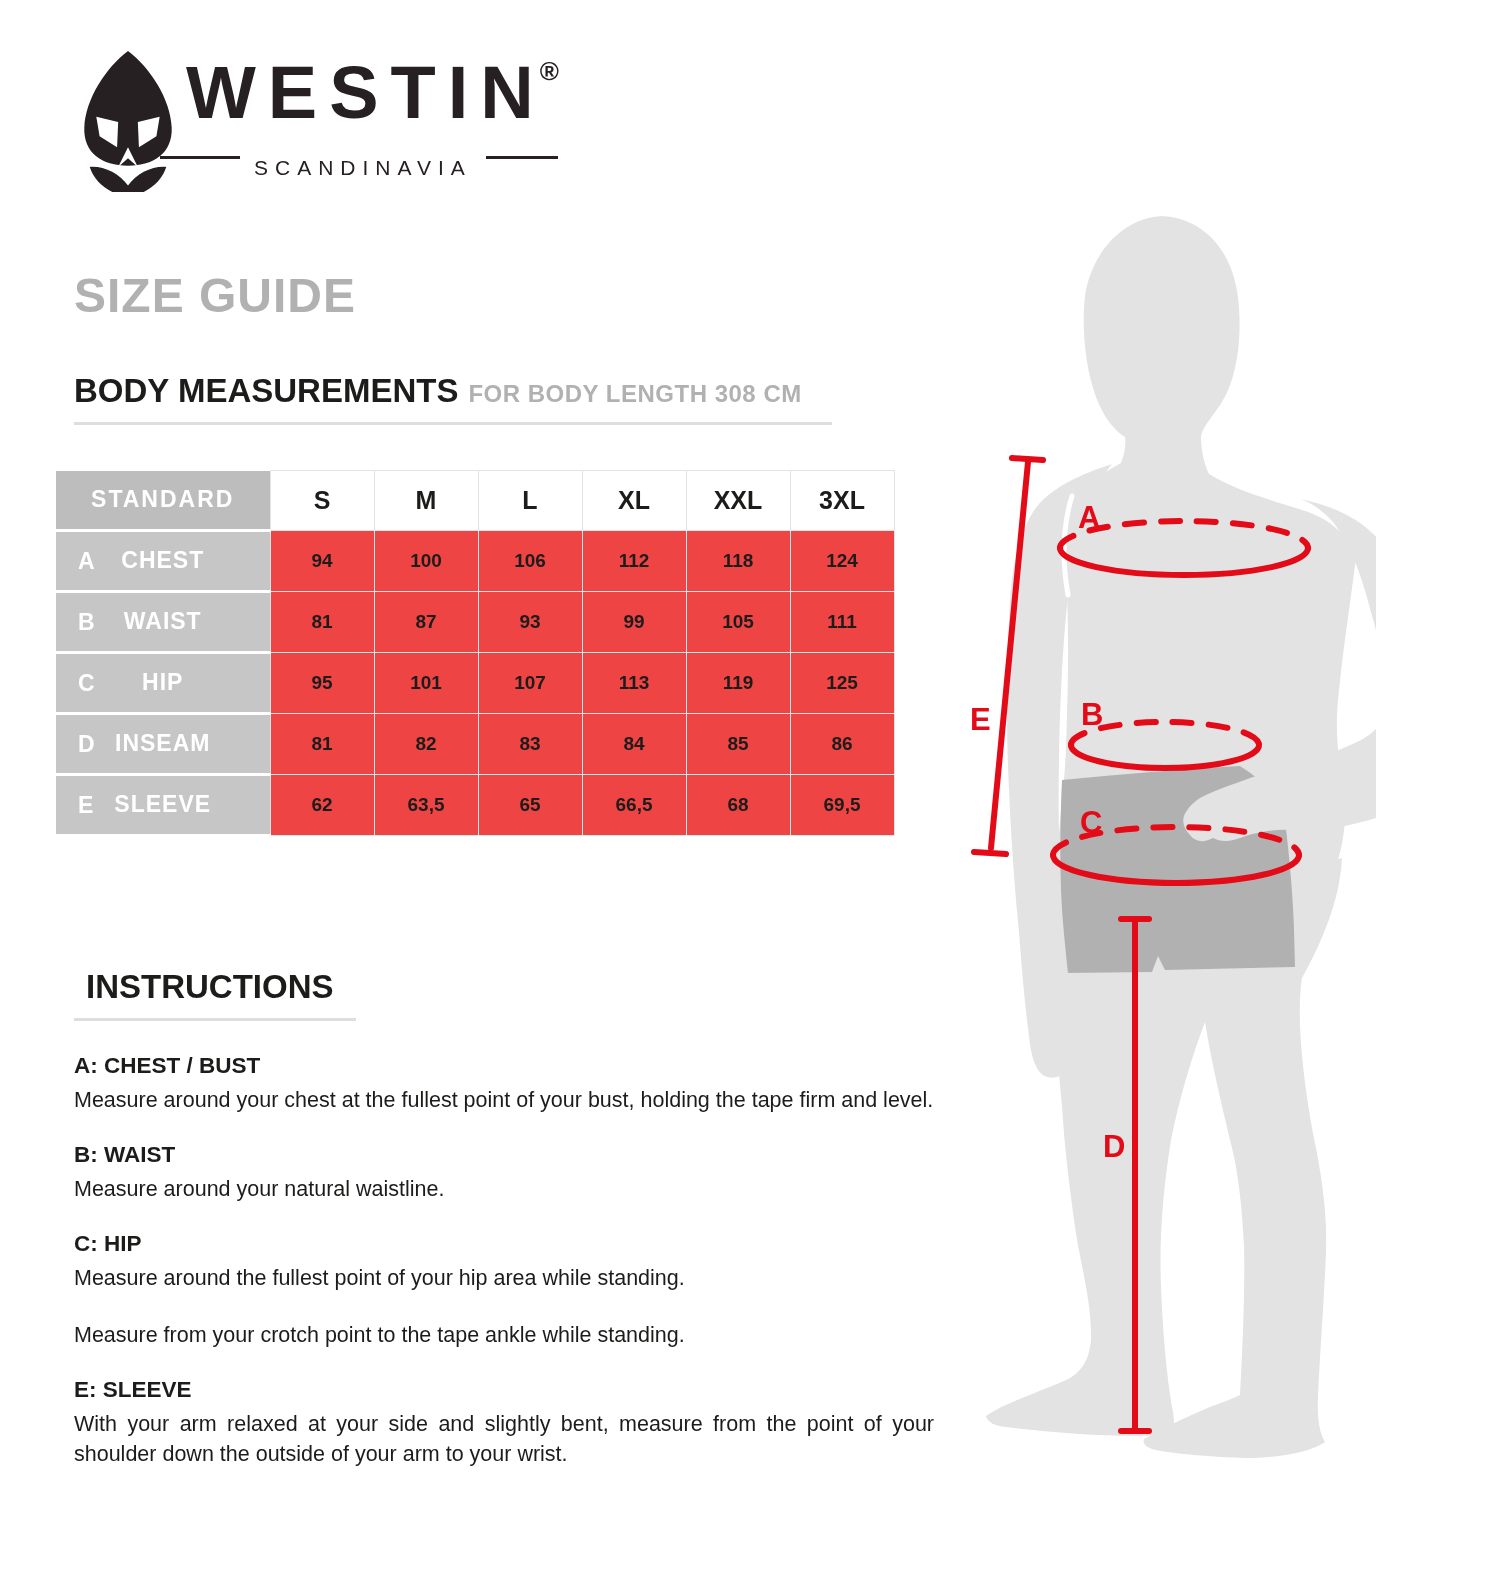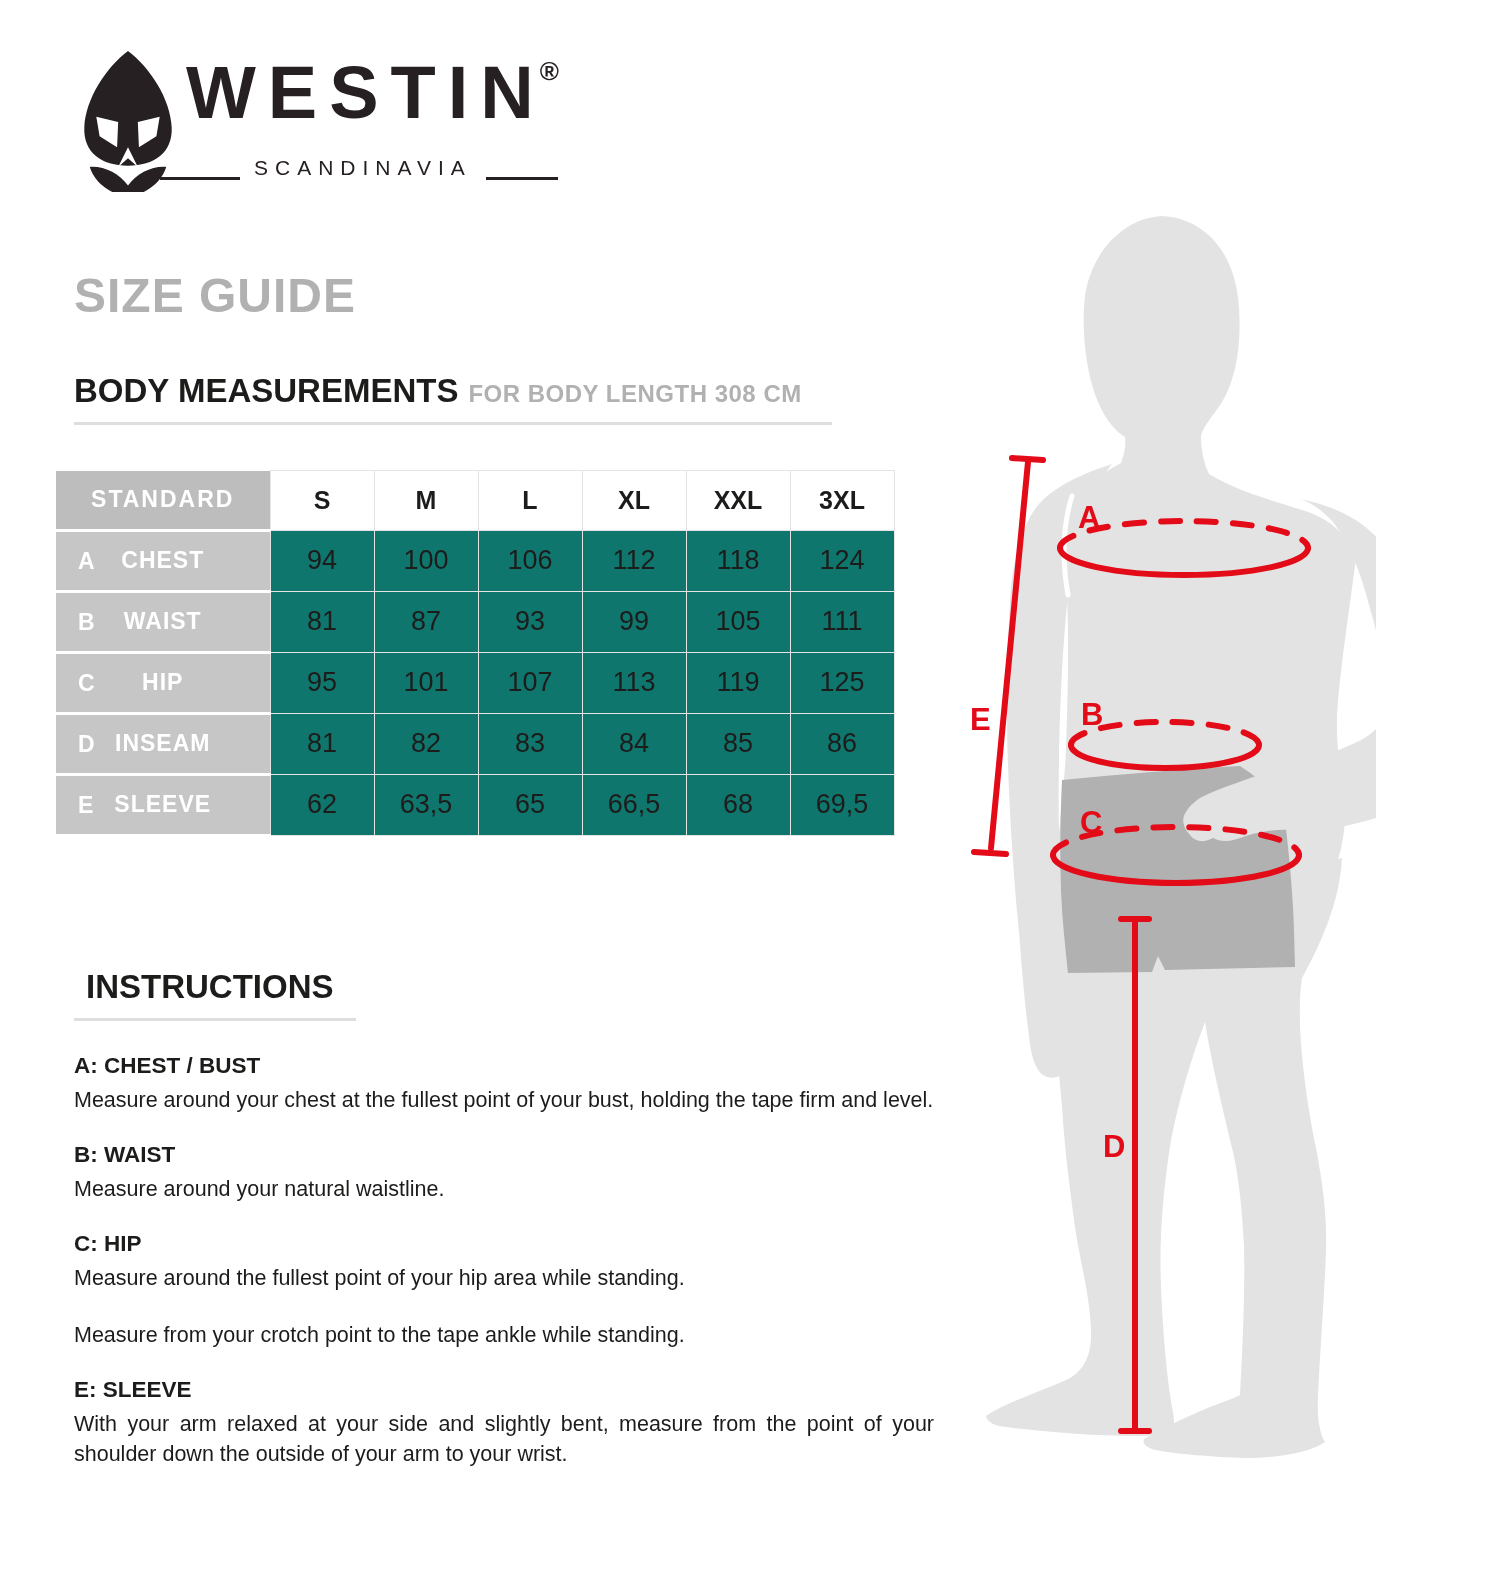--- a/index.html
+++ b/index.html
@@ -9,21 +9,21 @@
   }
   html,body{margin:0;padding:0;background:#fff;}
   .page{position:relative;width:1376px;height:1576px;background:#fff;overflow:hidden;
         font-family:"Liberation Sans",sans-serif;color:var(--ink);border-radius:8px;}
 
   
   .logo-icon{position:absolute;left:72px;top:50px;width:112px;height:142px;}
   .wordmark{position:absolute;left:186px;top:56px;font-size:74px;font-weight:800;
             letter-spacing:12px;color:var(--logo-ink);line-height:1;white-space:nowrap;}
   .regmark{font-size:26px;font-weight:700;vertical-align:38px;letter-spacing:0;margin-left:-6px;}
-  .logo-sub{position:absolute;left:160px;top:156px;display:flex;align-items:flex-end;gap:14px;}
+  .logo-sub{position:absolute;left:160px;top:156px;display:flex;align-items:flex-start;gap:14px;}
   .logo-sub .bar{height:3px;background:var(--logo-ink);}
   .bar-left{width:80px;} .bar-right{width:72px;}
   .logo-sub .subname{font-size:21px;letter-spacing:7px;color:var(--logo-ink);font-weight:500;}
 
   
   .page-title{position:absolute;left:74px;top:268px;font-size:48px;font-weight:800;
               color:var(--muted);letter-spacing:1px;}
   .bm-head{position:absolute;left:74px;top:372px;width:758px;}
   .bm-title{font-size:33px;font-weight:800;color:var(--ink);}
   .bm-sub{font-size:24px;font-weight:700;color:var(--muted);margin-left:10px;letter-spacing:.5px;}
@@ -32,22 +32,22 @@
   
   table.sizes{position:absolute;left:56px;top:470px;border-collapse:collapse;table-layout:fixed;}
   table.sizes col.labelcol{width:214px;}
   table.sizes col.sizecol{width:104px;}
   table.sizes td,table.sizes th{height:58px;padding:0;}
   .lab{background:var(--label-bg);color:#fff;position:relative;
        font-size:23px;font-weight:600;letter-spacing:1px;text-align:center;
        border-bottom:3px solid #fff;}
   .lab-head{background:var(--label-head-bg);font-weight:700;letter-spacing:2px;}
   .lab .letter{position:absolute;left:22px;top:50%;transform:translateY(-50%);font-weight:700;}
-  .num{background:#0f766e;border:1px solid var(--cell-border);text-align:center;
-       font-size:27px;font-weight:400;color:var(--ink);}
+  .num{background:#ef4444;border:1px solid var(--cell-border);text-align:center;
+       font-size:19px;font-weight:700;color:var(--ink);}
   .sizehead{background:#fff;border:1px solid var(--cell-border);text-align:center;
        font-size:25px;font-weight:700;color:var(--ink);}
 
   
   .instructions{position:absolute;left:74px;top:956px;width:860px;}
   .ins-title{font-size:33px;font-weight:800;margin:12px;color:var(--ink);}
   .ins-rule{width:282px;height:3px;background:var(--rule);margin:10px 0 32px 0;}
   .ins-item{margin-bottom:27px;}
   .ins-item h3{font-size:22.5px;font-weight:800;margin:0 0 6px 0;color:var(--ink);}
   .ins-item p{font-size:21.5px;line-height:1.4;margin:0;text-align:justify;color:var(--ink);}

